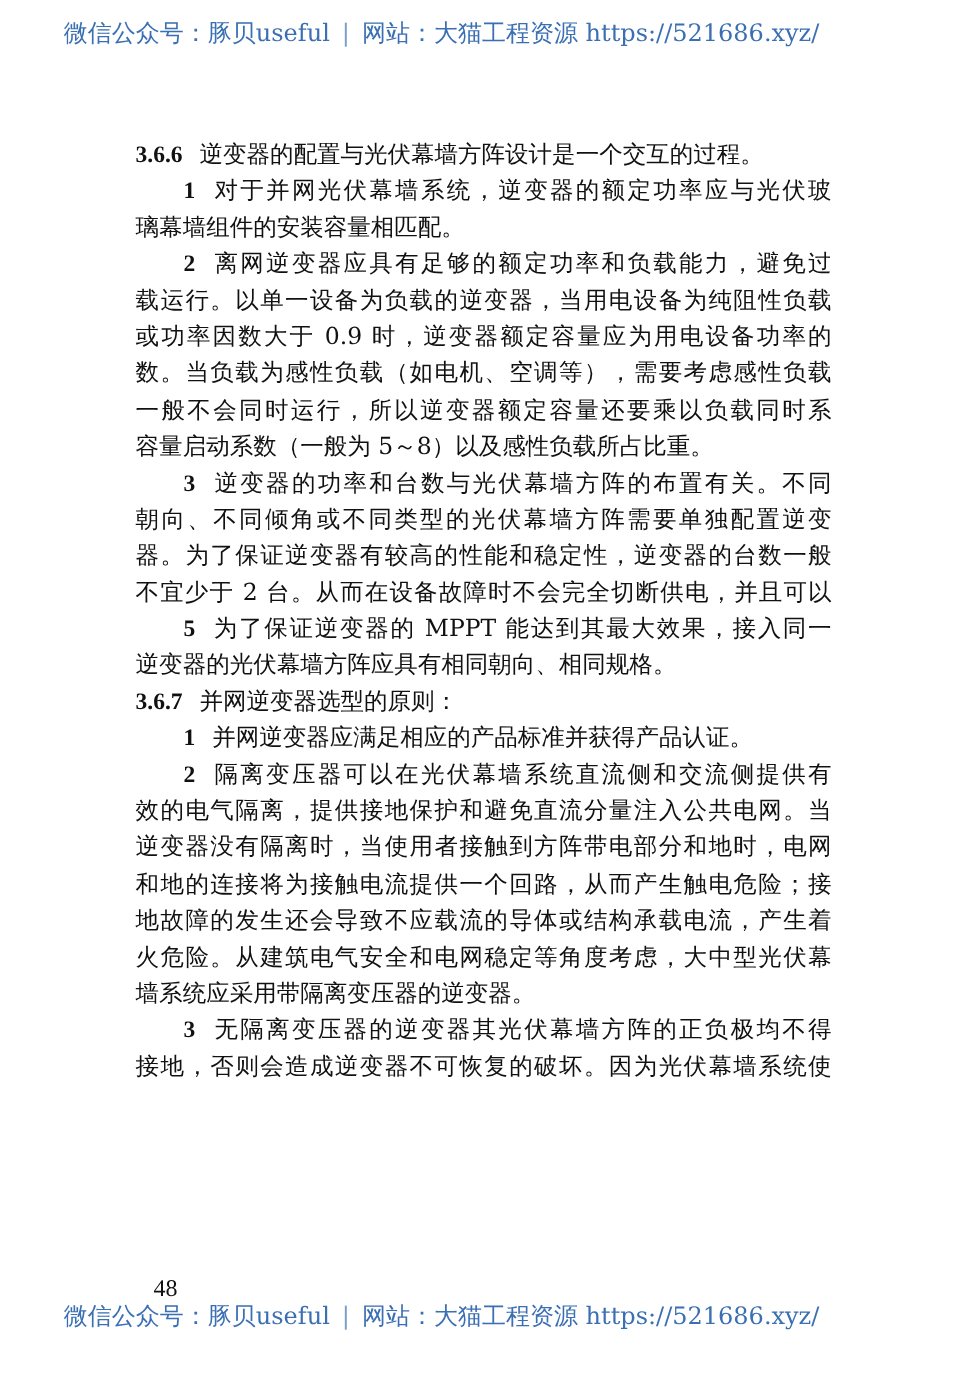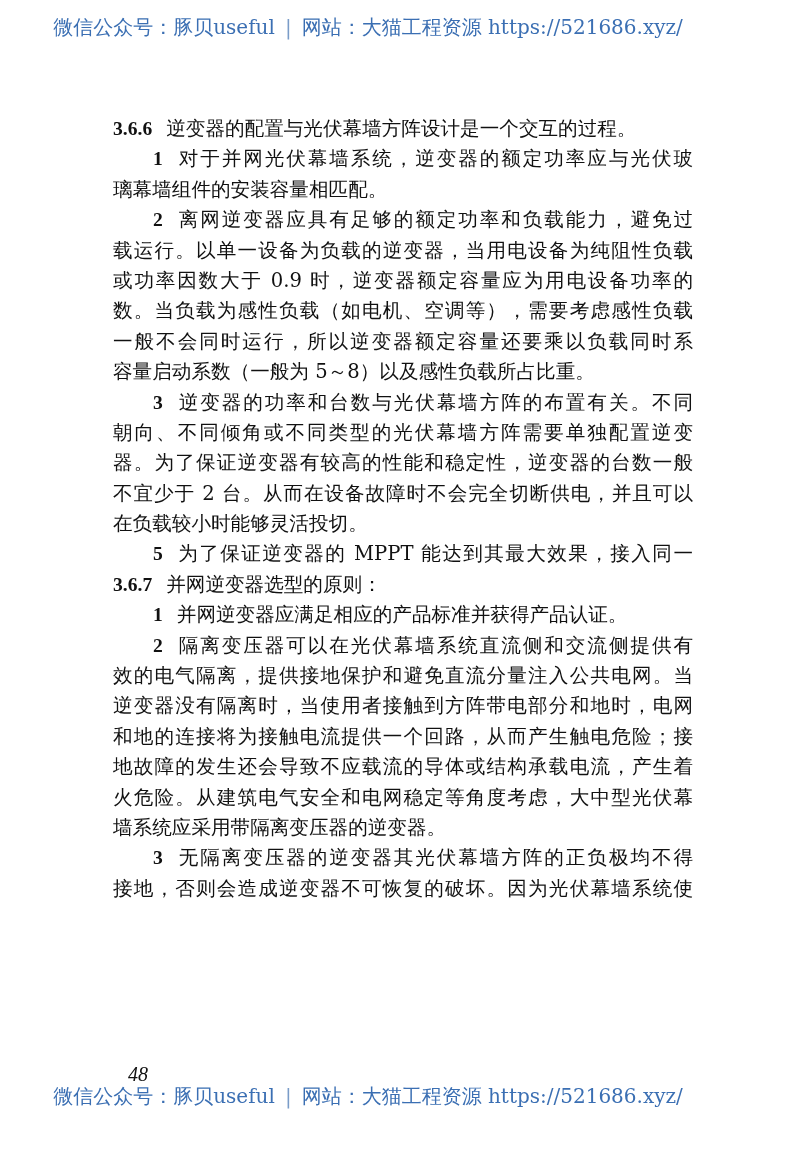--- a/index.html
+++ b/index.html
@@ -18,21 +18,21 @@
     font-size: 19.6px; line-height: 33px; color: #111;
     text-align: justify;
   }
   .line { display: block; white-space: nowrap; height: 30.4px; overflow: visible; text-align-last: justify; }
   .line.last { text-align-last: left; }
   .indent { padding-left: 40px; }
   .num { font-weight: bold; font-family: "Liberation Serif", serif; margin-right: 14px; }
   .secnum { font-weight: bold; font-family: "Liberation Serif", serif; margin-right: 14px; }
   .page-number {
     position: absolute; left: 128px; top: 1063px;
-    font-family: "Liberation Serif", serif; font-style: italic; font-size: 20px; color: #111;
+    font-family: "Liberation Serif", serif; font-size: 20px; color: #111;
   }
 </style>
 </head>
 <body>
 
 <div class="watermark wm-top">
   <span>微信公众号：豚贝useful</span><span class="wm-sep">|</span><span>网站：大猫工程资源 https://521686.xyz/</span>
 </div>
 
 <div class="page">
@@ -46,23 +46,23 @@
   <span class="line">载运行。以单一设备为负载的逆变器，当用电设备为纯阻性负载</span>
   <span class="line">或功率因数大于 0.9 时，逆变器额定容量应为用电设备功率的</span>
   <span class="line">数。当负载为感性负载（如电机、空调等），需要考虑感性负载</span>
   <span class="line">一般不会同时运行，所以逆变器额定容量还要乘以负载同时系</span>
   <span class="line last">容量启动系数（一般为 5～8）以及感性负载所占比重。</span>
 
   <span class="line indent"><span class="num">3</span><span>逆变器的功率和台数与光伏幕墙方阵的布置有关。不同</span></span>
   <span class="line">朝向、不同倾角或不同类型的光伏幕墙方阵需要单独配置逆变</span>
   <span class="line">器。为了保证逆变器有较高的性能和稳定性，逆变器的台数一般</span>
   <span class="line">不宜少于 2 台。从而在设备故障时不会完全切断供电，并且可以</span>
-  <span class="line last">在负载较小时能够灵活投切。</span>
 
   <span class="line indent"><span class="num">5</span><span>为了保证逆变器的 MPPT 能达到其最大效果，接入同一</span></span>
+  <span class="line last">逆变器的光伏幕墙方阵应具有相同朝向、相同规格。</span>
 
   <span class="line last"><span class="secnum">3.6.7</span><span>并网逆变器选型的原则：</span></span>
 
   <span class="line indent last"><span class="num">1</span><span>并网逆变器应满足相应的产品标准并获得产品认证。</span></span>
 
   <span class="line indent"><span class="num">2</span><span>隔离变压器可以在光伏幕墙系统直流侧和交流侧提供有</span></span>
   <span class="line">效的电气隔离，提供接地保护和避免直流分量注入公共电网。当</span>
   <span class="line">逆变器没有隔离时，当使用者接触到方阵带电部分和地时，电网</span>
   <span class="line">和地的连接将为接触电流提供一个回路，从而产生触电危险；接</span>
   <span class="line">地故障的发生还会导致不应载流的导体或结构承载电流，产生着</span>

